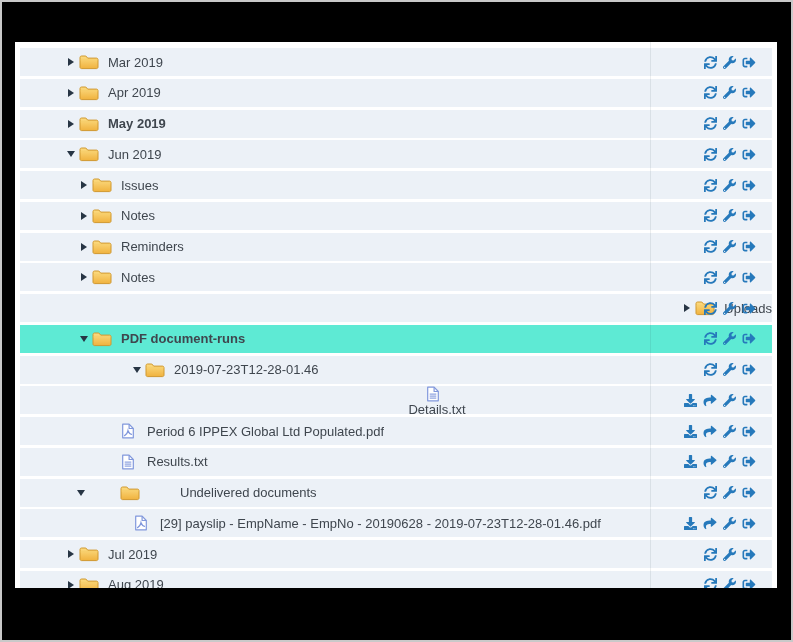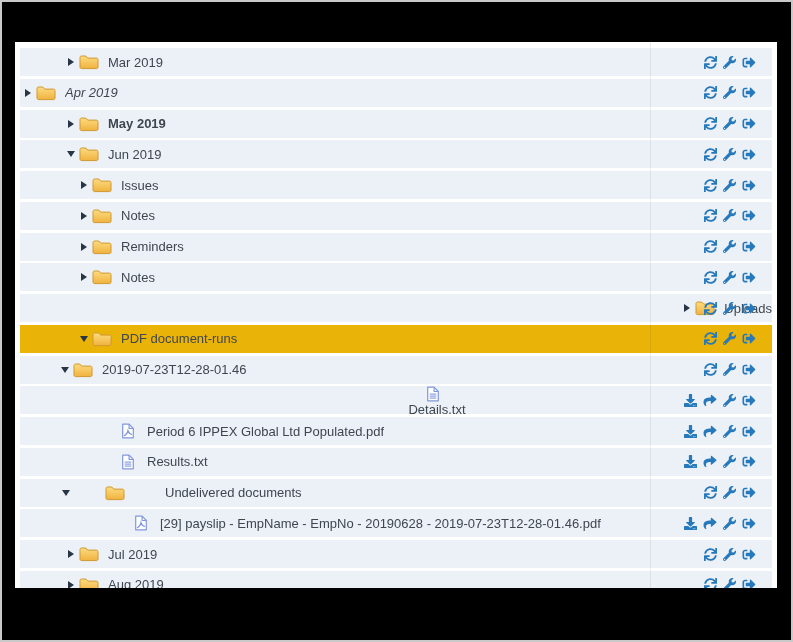--- a/index.html
+++ b/index.html
@@ -7,21 +7,21 @@
           background:#000;position:relative;overflow:hidden;
           font-family:"Liberation Sans",sans-serif;}
   .content{position:absolute;left:13px;top:40px;width:762px;height:546px;
            background:#ffffff;overflow:hidden;}
   .vline{position:absolute;left:635px;top:0;bottom:0;width:1px;
          background:rgba(30,50,70,0.09);z-index:5;}
   .tree{position:relative;padding-top:6px;z-index:1;}
   .row{position:relative;height:28px;margin:0 5px 2.75px 5px;background:#ecf1f7;
        display:flex;align-items:center;font-size:13px;color:#3f464e;
        box-sizing:border-box;white-space:nowrap;}
-  .row.highlight{background:#eab308;}
+  .row.highlight{background:#5eead4;font-weight:bold;}
   .caret-box{width:16px;flex:none;display:flex;justify-content:center;align-items:center;}
   .tri-right{width:0;height:0;border-top:4.5px solid transparent;
              border-bottom:4.5px solid transparent;border-left:6px solid #273544;}
   .tri-down{width:0;height:0;border-left:4.5px solid transparent;
             border-right:4.5px solid transparent;border-top:6px solid #273544;}
   .node-icon{width:20px;height:16px;flex:none;margin-right:9px;
              display:flex;justify-content:center;align-items:center;}
   .node-icon svg{display:block;}
   .label{overflow:hidden;text-overflow:ellipsis;max-width:460px;}
   .actions{position:absolute;right:16px;top:0;height:100%;
@@ -66,21 +66,21 @@
                 <path fill="#2679bb" d="M507.73 109.1c-2.24-9.03-13.54-12.09-20.12-5.51l-74.36 74.36-67.88-11.31-11.31-67.88 74.36-74.36c6.62-6.62 3.43-17.9-5.66-20.16-47.38-11.74-99.55.91-136.58 37.93-39.64 39.64-50.55 97.1-34.05 147.2L18.74 402.76c-24.99 24.99-24.99 65.51 0 90.5 24.99 24.99 65.51 24.99 90.5 0l213.21-213.21c50.12 16.71 107.47 5.68 147.37-34.22 37.07-37.07 49.7-89.32 37.91-136.73zM64 472c-13.25 0-24-10.75-24-24 0-13.26 10.75-24 24-24s24 10.74 24 24c0 13.25-10.75 24-24 24z"></path>
               </svg>
             </span>
             <span class="aicon">
               <svg width="14" height="13" viewBox="0 0 512 512">
                 <path fill="#2679bb" d="M497 273L329 441c-15 15-41 4.5-41-17v-96H152c-13.3 0-24-10.7-24-24v-96c0-13.3 10.7-24 24-24h136V88c0-21.4 25.9-32 41-17l168 168c9.3 9.4 9.3 24.6 0 34zM192 436v-40c0-6.6-5.4-12-12-12H96c-17.7 0-32-14.3-32-32V160c0-17.7 14.3-32 32-32h84c6.6 0 12-5.4 12-12V76c0-6.6-5.4-12-12-12H96c-53 0-96 43-96 96v192c0 53 43 96 96 96h84c6.6 0 12-5.4 12-12z"></path>
               </svg>
             </span>
           </span>
   </div>
-        <div class="row" style=" font-style: italic;">
+        <div class="row" style="padding-left: 43px;">
     <span class="caret-box">
             <span class="tri-right"></span>
           </span>
     <span class="node-icon">
             <svg width="20" height="16" viewBox="0 0 20 16">
               <path d="M1 13.1 V3.5 C1 2.65 1.67 2 2.5 2 h4.3 l1.9 2.1 h8.8 c.83 0 1.5 .65 1.5 1.5 v7.5 c0 .85 -.67 1.5 -1.5 1.5 H2.5 C1.67 14.6 1 13.95 1 13.1 Z" fill="url(#foldergrad)" stroke="#d0982f" stroke-width="1"></path>
               <path d="M1.6 5.9 h16.8" stroke="#f6ce6c" stroke-width="1" fill="none"></path>
             </svg>
           </span>
     <span class="label">Apr 2019</span>
@@ -327,21 +327,21 @@
                 <path fill="#2679bb" d="M507.73 109.1c-2.24-9.03-13.54-12.09-20.12-5.51l-74.36 74.36-67.88-11.31-11.31-67.88 74.36-74.36c6.62-6.62 3.43-17.9-5.66-20.16-47.38-11.74-99.55.91-136.58 37.93-39.64 39.64-50.55 97.1-34.05 147.2L18.74 402.76c-24.99 24.99-24.99 65.51 0 90.5 24.99 24.99 65.51 24.99 90.5 0l213.21-213.21c50.12 16.71 107.47 5.68 147.37-34.22 37.07-37.07 49.7-89.32 37.91-136.73zM64 472c-13.25 0-24-10.75-24-24 0-13.26 10.75-24 24-24s24 10.74 24 24c0 13.25-10.75 24-24 24z"></path>
               </svg>
             </span>
             <span class="aicon">
               <svg width="14" height="13" viewBox="0 0 512 512">
                 <path fill="#2679bb" d="M497 273L329 441c-15 15-41 4.5-41-17v-96H152c-13.3 0-24-10.7-24-24v-96c0-13.3 10.7-24 24-24h136V88c0-21.4 25.9-32 41-17l168 168c9.3 9.4 9.3 24.6 0 34zM192 436v-40c0-6.6-5.4-12-12-12H96c-17.7 0-32-14.3-32-32V160c0-17.7 14.3-32 32-32h84c6.6 0 12-5.4 12-12V76c0-6.6-5.4-12-12-12H96c-53 0-96 43-96 96v192c0 53 43 96 96 96h84c6.6 0 12-5.4 12-12z"></path>
               </svg>
             </span>
           </span>
   </div>
-        <div class="row" style="padding-left: 37px;">
+        <div class="row" style="padding-left: 109px;">
     <span class="caret-box">
             <span class="tri-down"></span>
           </span>
     <span class="node-icon">
             <svg width="20" height="16" viewBox="0 0 20 16">
               <path d="M1 13.1 V3.5 C1 2.65 1.67 2 2.5 2 h4.3 l1.9 2.1 h8.8 c.83 0 1.5 .65 1.5 1.5 v7.5 c0 .85 -.67 1.5 -1.5 1.5 H2.5 C1.67 14.6 1 13.95 1 13.1 Z" fill="url(#foldergrad)" stroke="#d0982f" stroke-width="1"></path>
               <path d="M1.6 5.9 h16.8" stroke="#f6ce6c" stroke-width="1" fill="none"></path>
             </svg>
           </span>
     <span class="label">2019-07-23T12-28-01.46</span>
@@ -463,21 +463,21 @@
                 <path fill="#2679bb" d="M507.73 109.1c-2.24-9.03-13.54-12.09-20.12-5.51l-74.36 74.36-67.88-11.31-11.31-67.88 74.36-74.36c6.62-6.62 3.43-17.9-5.66-20.16-47.38-11.74-99.55.91-136.58 37.93-39.64 39.64-50.55 97.1-34.05 147.2L18.74 402.76c-24.99 24.99-24.99 65.51 0 90.5 24.99 24.99 65.51 24.99 90.5 0l213.21-213.21c50.12 16.71 107.47 5.68 147.37-34.22 37.07-37.07 49.7-89.32 37.91-136.73zM64 472c-13.25 0-24-10.75-24-24 0-13.26 10.75-24 24-24s24 10.74 24 24c0 13.25-10.75 24-24 24z"></path>
               </svg>
             </span>
             <span class="aicon">
               <svg width="14" height="13" viewBox="0 0 512 512">
                 <path fill="#2679bb" d="M497 273L329 441c-15 15-41 4.5-41-17v-96H152c-13.3 0-24-10.7-24-24v-96c0-13.3 10.7-24 24-24h136V88c0-21.4 25.9-32 41-17l168 168c9.3 9.4 9.3 24.6 0 34zM192 436v-40c0-6.6-5.4-12-12-12H96c-17.7 0-32-14.3-32-32V160c0-17.7 14.3-32 32-32h84c6.6 0 12-5.4 12-12V76c0-6.6-5.4-12-12-12H96c-53 0-96 43-96 96v192c0 53 43 96 96 96h84c6.6 0 12-5.4 12-12z"></path>
               </svg>
             </span>
           </span>
   </div>
-        <div class="row" style="padding-left: 38px; gap: 31px;">
+        <div class="row" style="padding-left: 53px; gap: 31px;">
     <span class="caret-box">
             <span class="tri-down"></span>
           </span>
     <span class="node-icon">
             <svg width="20" height="16" viewBox="0 0 20 16">
               <path d="M1 13.1 V3.5 C1 2.65 1.67 2 2.5 2 h4.3 l1.9 2.1 h8.8 c.83 0 1.5 .65 1.5 1.5 v7.5 c0 .85 -.67 1.5 -1.5 1.5 H2.5 C1.67 14.6 1 13.95 1 13.1 Z" fill="url(#foldergrad)" stroke="#d0982f" stroke-width="1"></path>
               <path d="M1.6 5.9 h16.8" stroke="#f6ce6c" stroke-width="1" fill="none"></path>
             </svg>
           </span>
     <span class="label">Undelivered documents</span>

